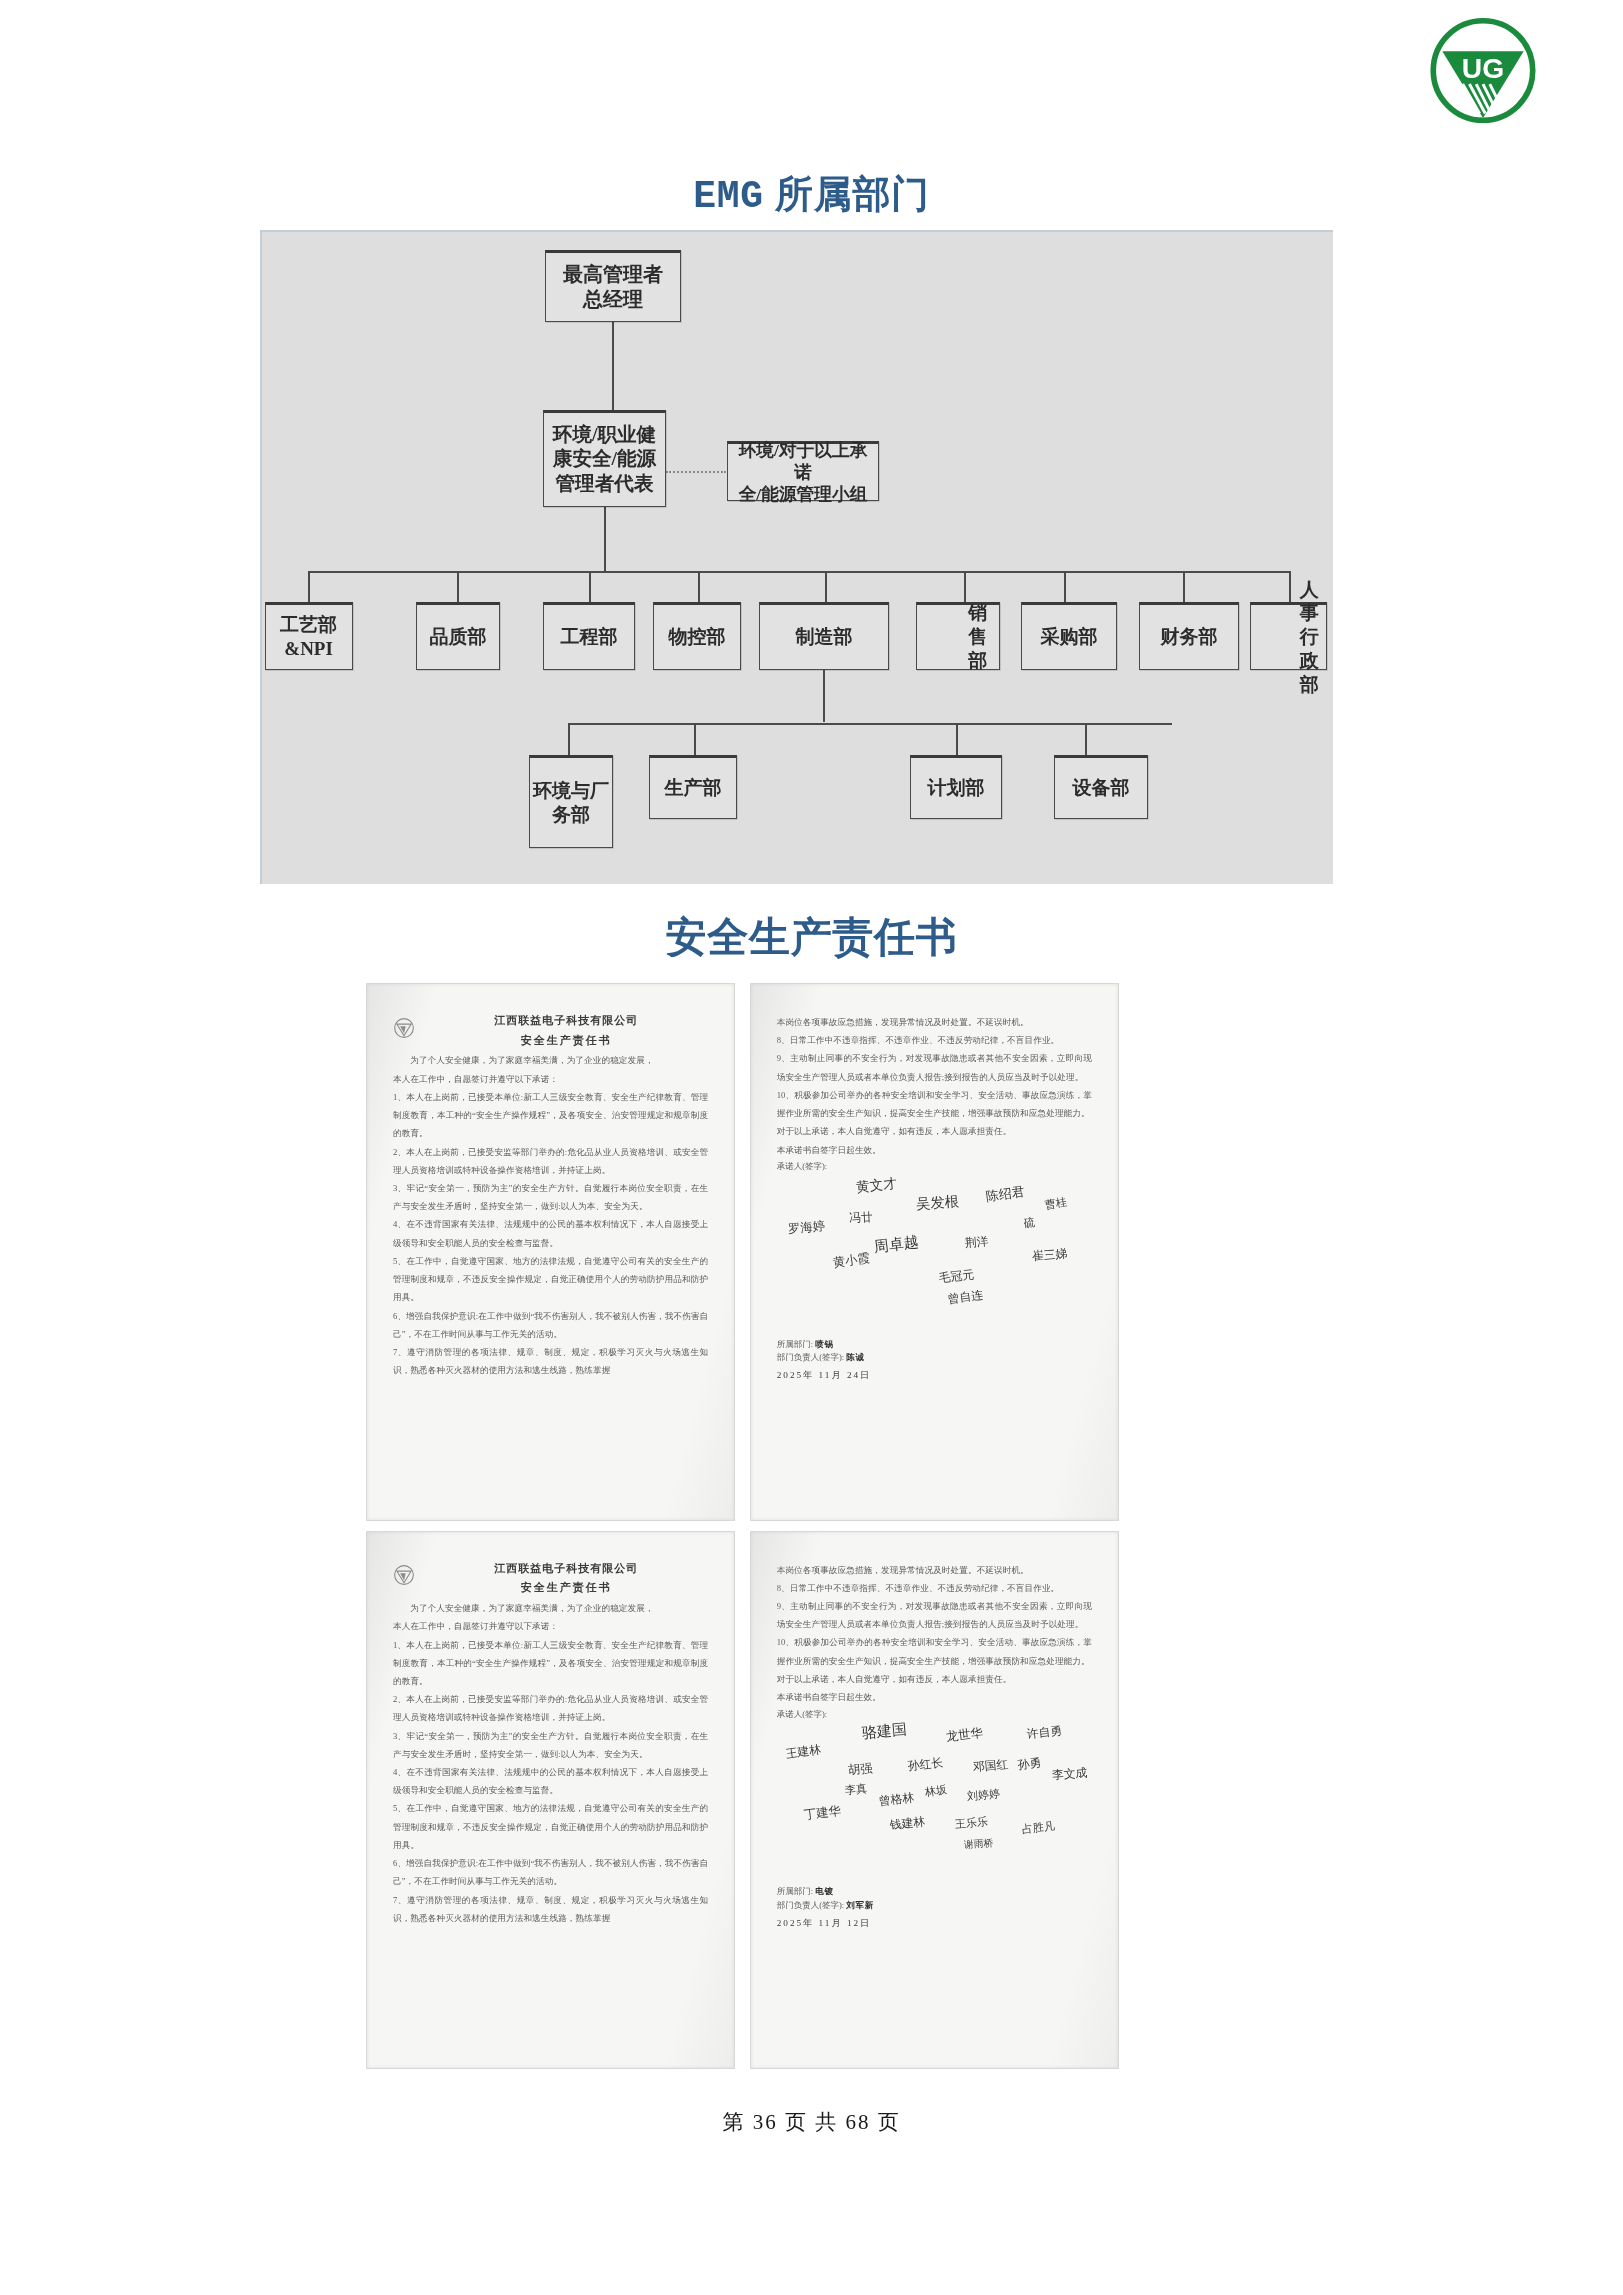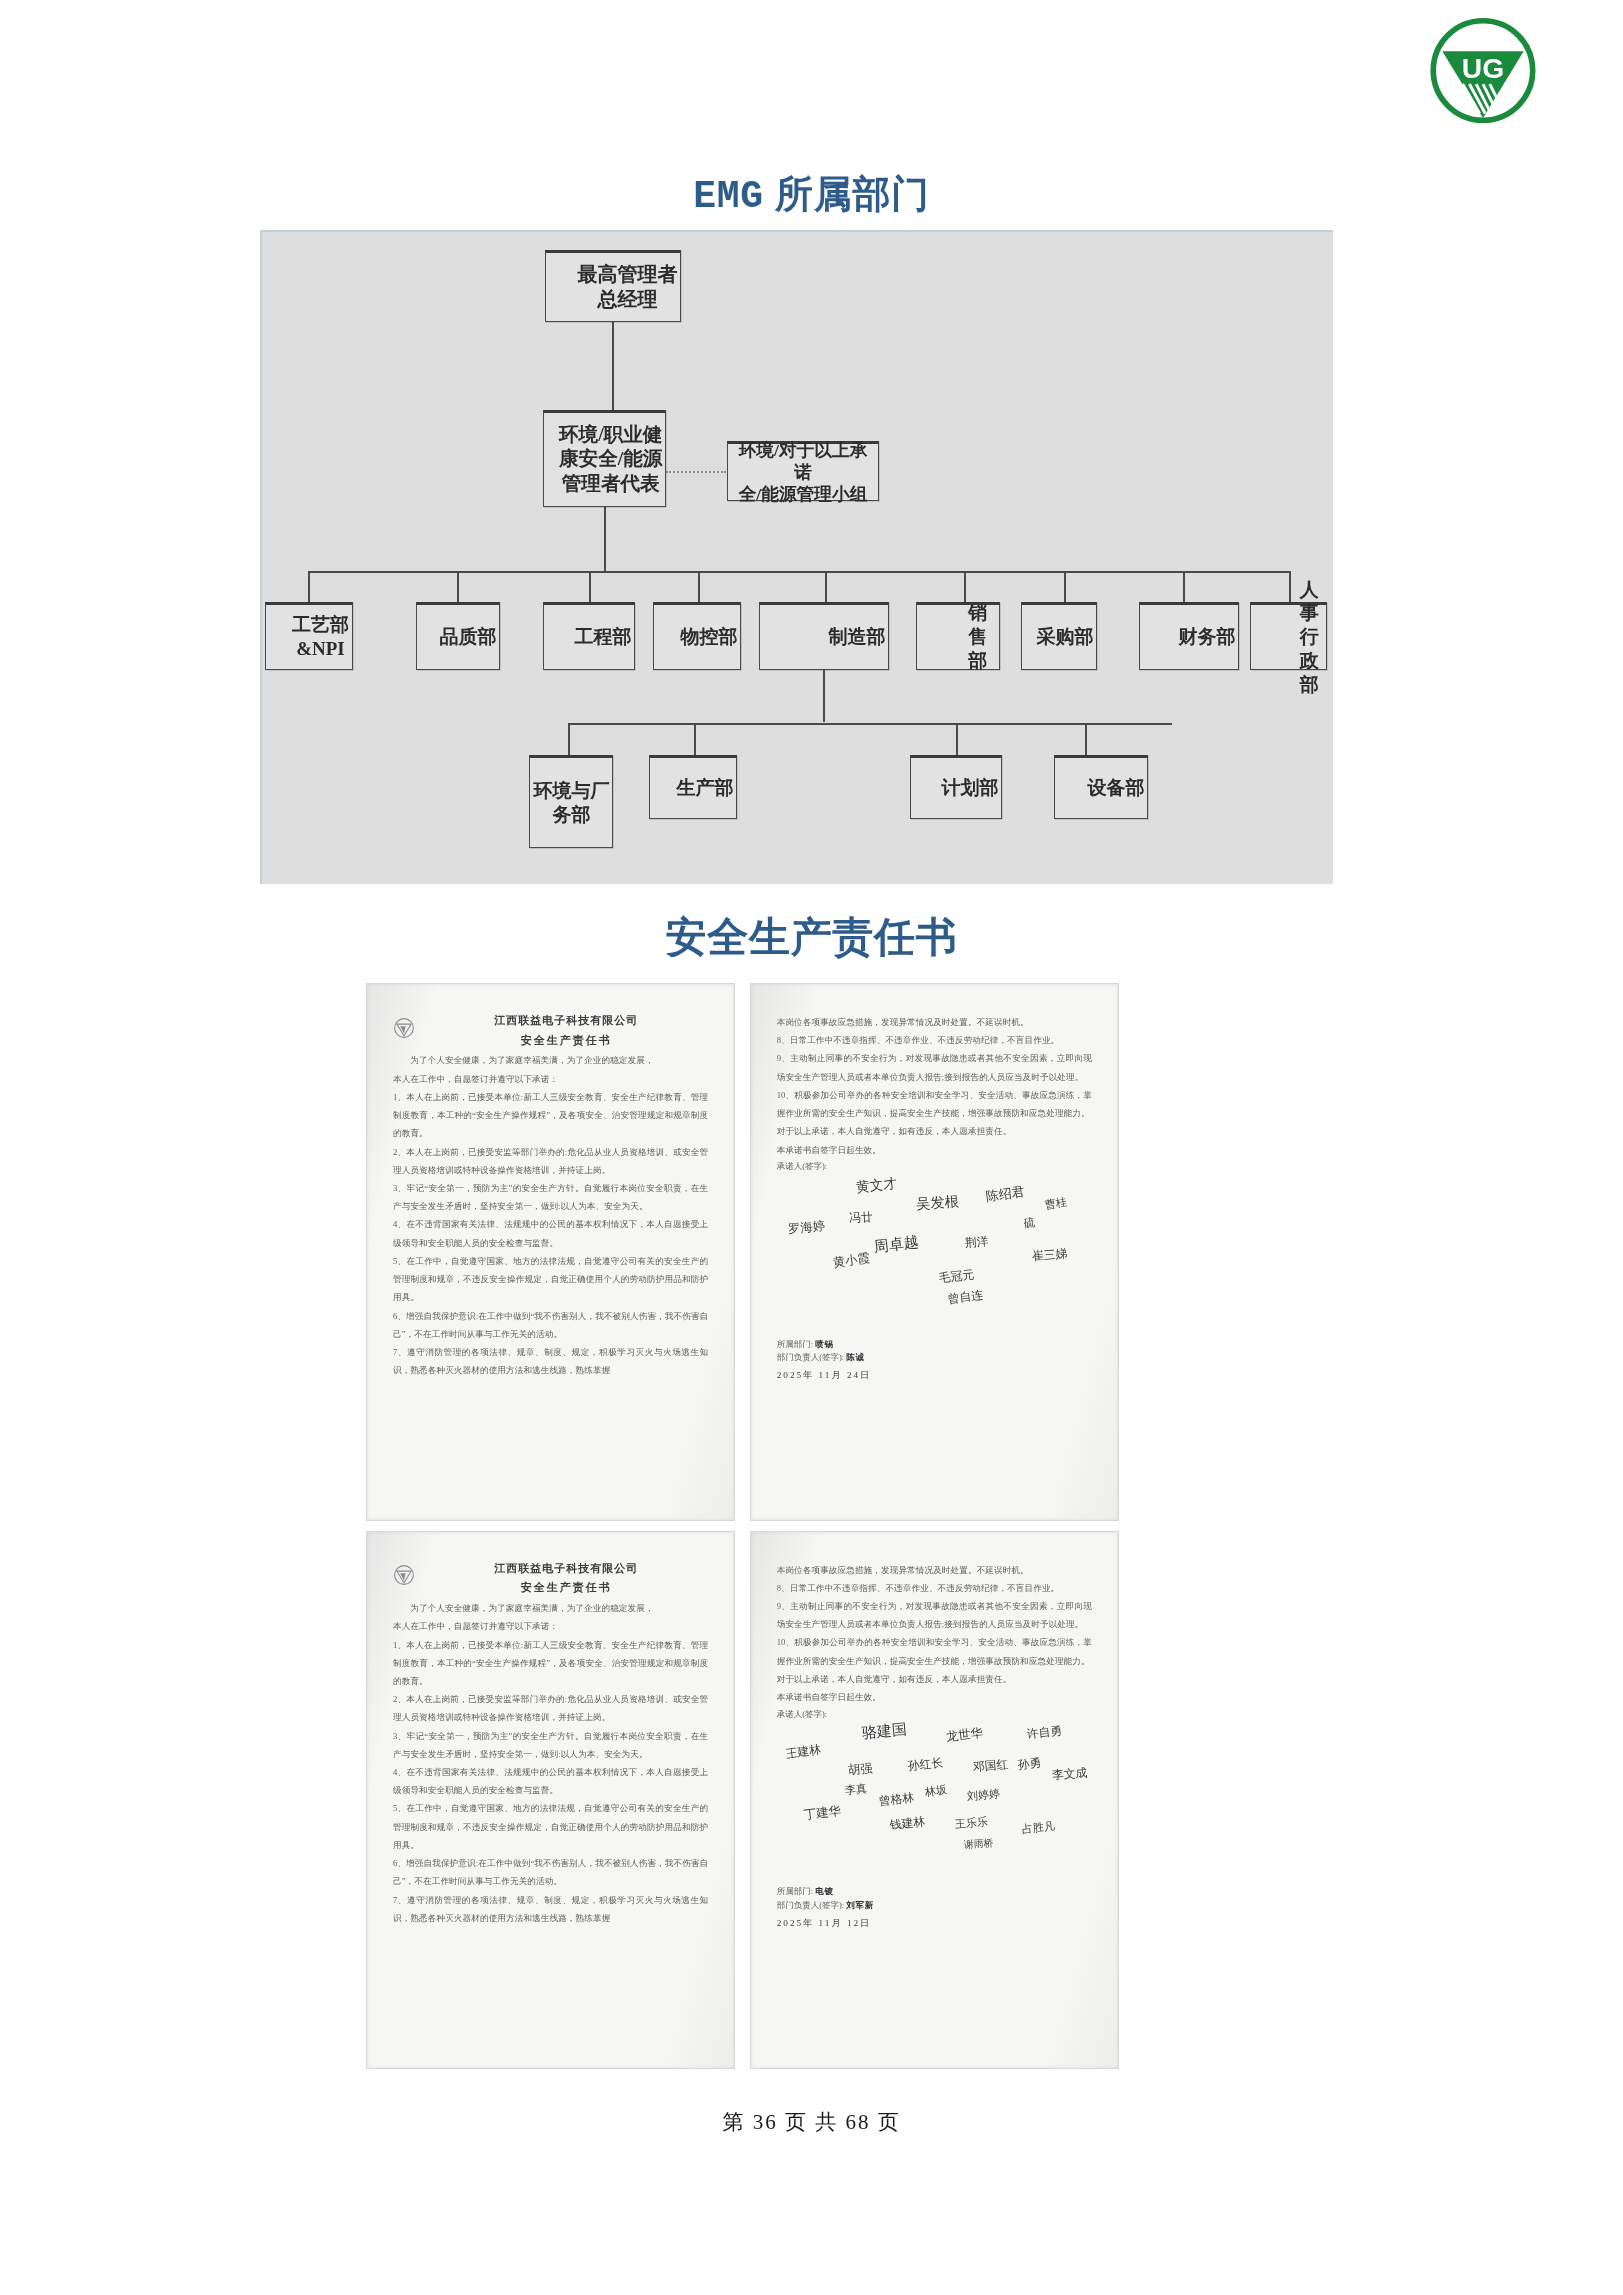--- a/index.html
+++ b/index.html
@@ -54,21 +54,21 @@
   }
 
   .node {
     position: absolute;
     background: #e2e2e2;
     border: 1.3px solid #4a4a4a;
     border-top: 3.3px solid #3a3a3a;
     box-shadow: 0.7px 0.7px 0 rgba(0,0,0,.18);
     display: flex;
     align-items: center;
-    justify-content: flex-end;
+    justify-content: center;
     text-align: center;
     font-family: "Liberation Serif", serif;
     font-weight: bold;
     color: #2c2c2c;
     line-height: 1.25;
     padding: 1.3px 2.6px;
     z-index: 3;
   }
   .node span { display: block; }
 
@@ -240,21 +240,21 @@
   </div>
   <div class="node n-dep" style="left:391px;  width:88px;">
     <span>物控部</span>
   </div>
   <div class="node n-dep" style="left:497px;  width:130px;">
     <span>制造部</span>
   </div>
   <div class="node n-dep" style="left:654px; width:84px;padding-left:42px;">
     <span>销售部</span>
   </div>
-  <div class="node n-dep" style="left:759px; width:76px;">
+  <div class="node n-dep" style="left:759px; width:96px;">
     <span>采购部</span>
   </div>
   <div class="node n-dep" style="left:877px; width:100px;">
     <span>财务部</span>
   </div>
   <div class="node n-dep" style="left:988px; width:77px;padding-left:44px;">
     <div>
       <span>人事行</span>
       <span>政部</span>
     </div>

